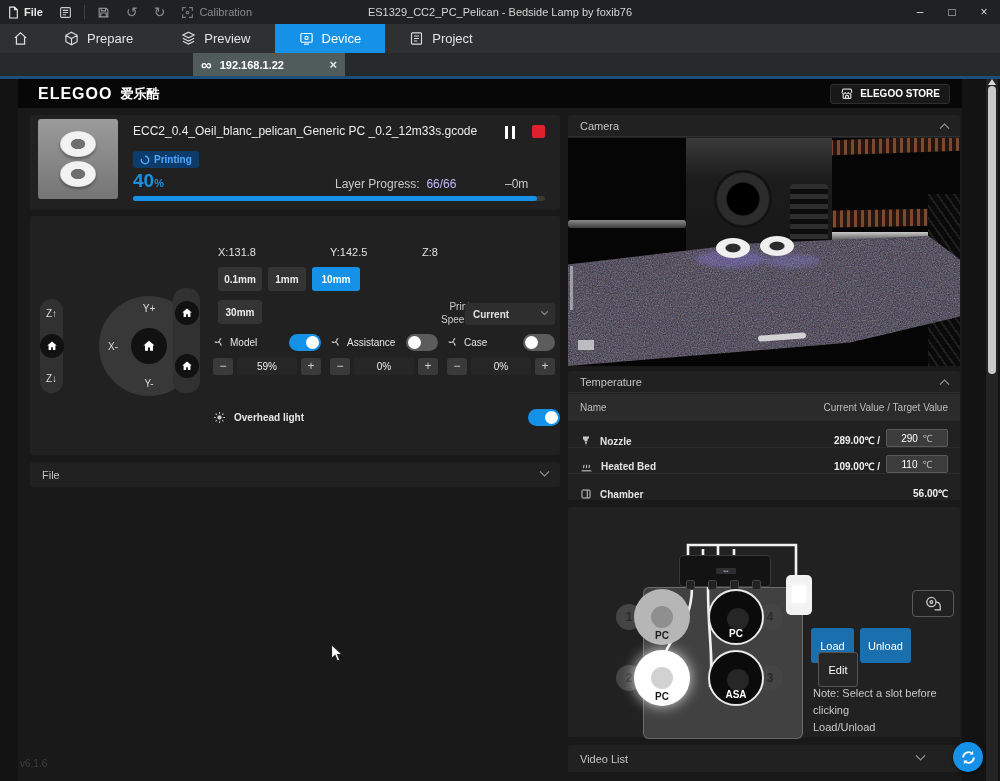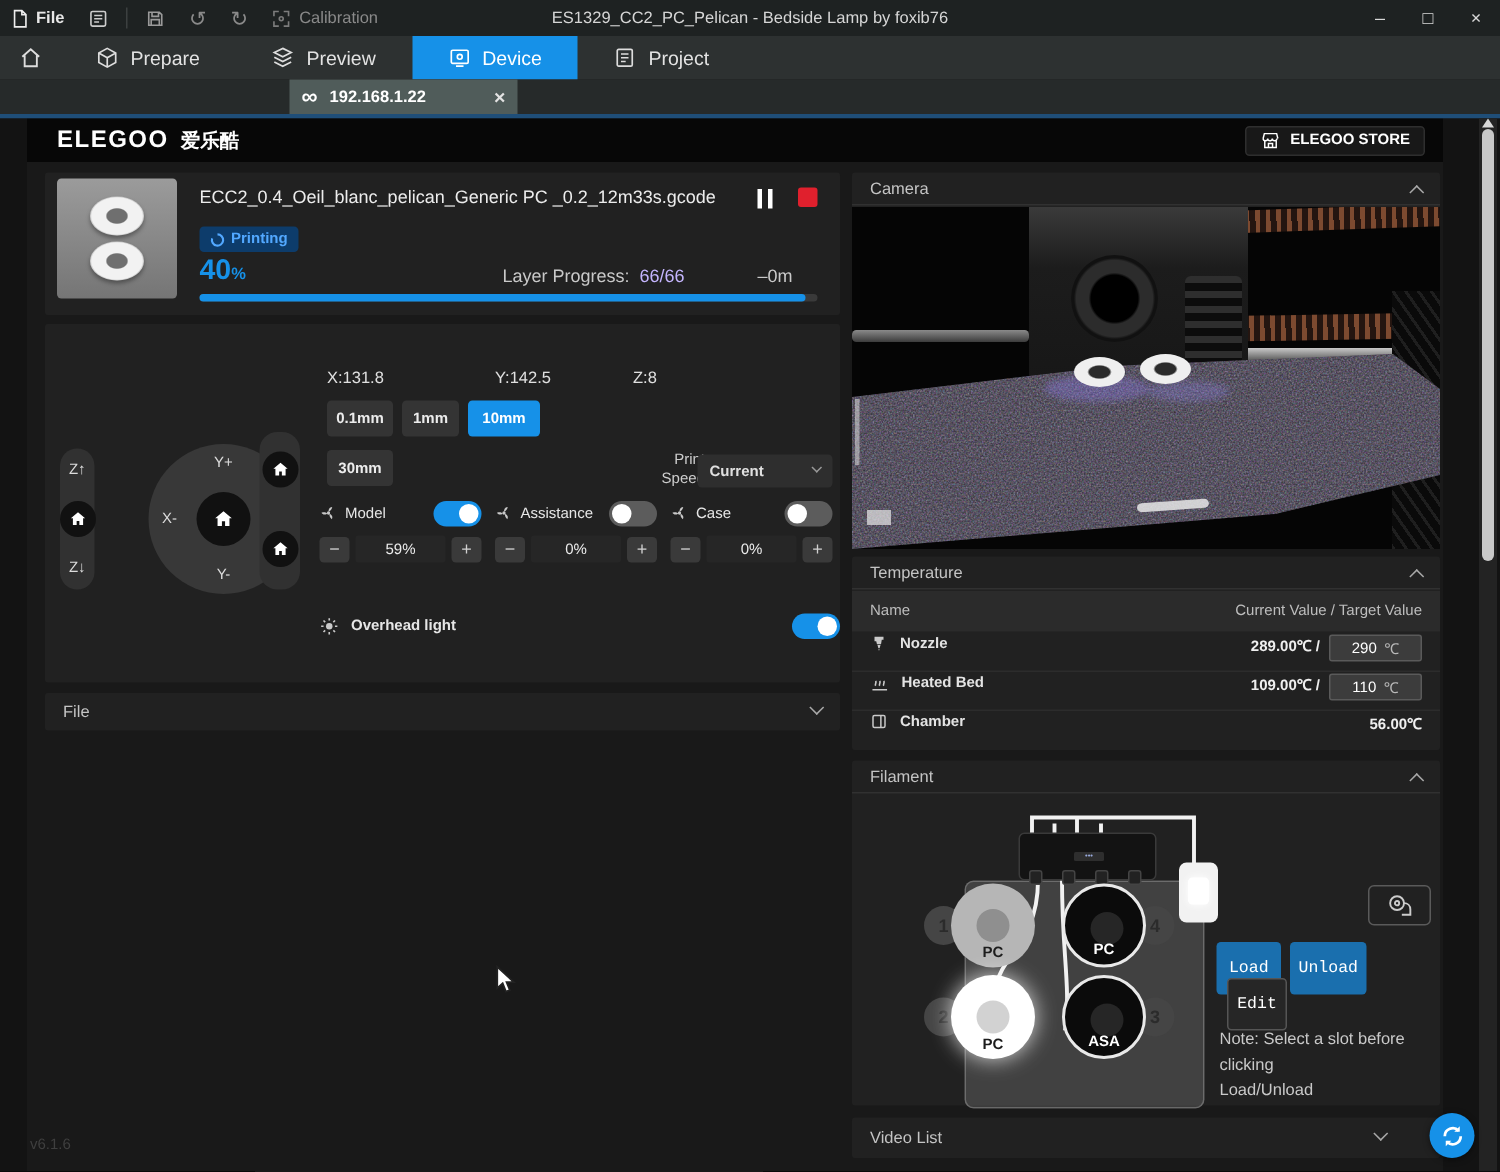--- a/index.html
+++ b/index.html
@@ -84,39 +84,39 @@
   .toggle.on { background:#1691e8; }
   .toggle.on .knob { left:17px; }
   .fan-row2 { display:flex; align-items:center; margin-top:7px; gap:4px; }
   .stp-btn { width:20px; height:17px; background:#3a3a3a; border-radius:3px; color:#d0d0d0; display:flex; align-items:center; justify-content:center; font-size:12px; }
   .stp-val { flex:1; height:18px; background:#262626; border-radius:2px; color:#ececec; font-size:10px; display:flex; align-items:center; justify-content:center; }
   .light-row { position:absolute; left:183px; top:185px; width:347px; height:32px; display:flex; align-items:center; gap:8px; }
   .light-row .lbl { font-size:10px; font-weight:bold; color:#e6e6e6; }
 
   
   .temp-colhead { position:absolute; left:0; top:23px; width:392px; height:27px; background:#2b2b2b; display:flex; align-items:center; padding:0 12px; color:#bdbdbd; font-size:10px; }
-  .temp-row { position:absolute; left:0; width:392px; height:25px; display:flex; align-items:flex-start; padding:0 12px; border-bottom:1px solid #2c2c2c; }
+  .temp-row { position:absolute; left:0; width:392px; height:25px; display:flex; align-items:flex-end; padding:0 12px; border-bottom:1px solid #2c2c2c; }
   .temp-name { display:flex; align-items:center; gap:8px; color:#e3e3e3; font-size:10px; font-weight:bold; }
   .temp-cur { margin-left:auto; color:#efefef; font-size:10px; font-weight:bold; }
   .temp-input { margin-left:6px; width:62px; height:18px; background:#3c3c3c; border:1px solid #5a5a5a; border-radius:2px; display:flex; align-items:center; justify-content:center; gap:5px; color:#fff; font-size:10px; }
   .temp-input .unit { color:#b9b9b9; }
 
   
   .fil-body { position:absolute; left:75px; top:80px; width:160px; height:152px; border-radius:6px; background:rgba(150,150,150,.28); border:1px solid rgba(190,190,190,.35); }
   .hub { position:absolute; left:111px; top:48px; width:92px; height:32px; background:#131313; border:1px solid #3a3a3a; border-radius:4px; }
   .hub i { position:absolute; bottom:-4px; width:9px; height:10px; background:#222; border:1px solid #444; border-radius:2px; }
   .hub .scr { position:absolute; top:12px; left:36px; width:20px; height:6px; background:#2e2e2e; border-radius:1px; color:#9ad; font-size:5px; line-height:6px; text-align:center; }
   .ext-spool { position:absolute; left:218px; top:68px; width:26px; height:40px; background:#f2f2f2; border-radius:5px; }
   .ext-spool::after { content:""; position:absolute; left:6px; top:10px; width:14px; height:18px; background:#fff; border-radius:3px; box-shadow:0 0 6px #fff; }
   .spool { position:absolute; width:56px; height:56px; border-radius:50%; display:flex; align-items:flex-end; justify-content:center; font-size:10px; font-weight:bold; }
   .spool .hole { position:absolute; left:17px; top:17px; width:22px; height:22px; border-radius:50%; }
   .spool .mat { position:relative; margin-bottom:4px; }
   .slotnum { position:absolute; width:26px; height:26px; border-radius:50%; background:#454545; color:#2b2b2b; font-size:12px; font-weight:bold; display:flex; align-items:center; justify-content:center; }
   .fil-iconbtn { position:absolute; left:344px; top:83px; width:42px; height:27px; border:1px solid #5a5a5a; border-radius:4px; display:flex; align-items:center; justify-content:center; }
-  .fil-btn { position:absolute; height:35px; border-radius:3px; font-size:11px; color:#fff; display:flex; align-items:center; justify-content:center;font-family:Liberation Mono, monospace; }
+  .fil-btn { position:absolute; height:35px; border-radius:3px; font-size:11px; color:#fff; display:flex; align-items:center; justify-content:center; }
   .fil-note { position:absolute; left:245px; top:178px; width:150px; color:#c9c9c9; font-size:11px; line-height:17px; }
 
   
   .cam { position:absolute; left:0; top:23px; width:392px; height:228px; background:#050505; overflow:hidden; }
   .belt { position:absolute; background:repeating-linear-gradient(90deg,#7d4a30 0 3px,#241510 3px 7px); }
   .rod { position:absolute; height:8px; background:linear-gradient(180deg,#c9c9c9,#5e5e5e); border-radius:3px; }
   .cam-head { position:absolute; left:118px; top:0px; width:146px; height:136px; background:linear-gradient(180deg,#3a3a3a,#1c1c1c 30%,#161616); border-radius:0 0 10px 10px; }
   .cam-fan { position:absolute; left:28px; top:32px; width:58px; height:58px; border-radius:50%; background:radial-gradient(circle,#000 0 38%,#2c2c2c 42% 62%,#111 66%); }
   .cam-vent { position:absolute; left:104px; top:46px; width:38px; height:74px; background:repeating-linear-gradient(180deg,#2e2e2e 0 5px,#0c0c0c 5px 10px); border-radius:4px; }
   .bed { position:absolute; left:0; top:98px; width:392px; height:130px; background:#2e2a33; clip-path:polygon(0 22%, 45% 6%, 92% 0, 100% 18%, 100% 62%, 72% 82%, 0 100%); }
@@ -510,24 +510,20 @@
               <path d="M14.5 4v16"></path>
             </g>
           </svg>
         <span>Chamber</span>
       </div>
       <span class="temp-cur">56.00℃</span>
     </div>
   </div>
 
   <div class="card" style="left:568px; top:507px; width:392px; height:230px;">
-    <div class="card-head">
-      <span>Filament</span>
-      <span class="chev up"></span>
-    </div>
 
     <div class="fil-body"></div>
 
     <svg width="392" height="230" style="position:absolute;left:0;top:0;pointer-events:none;">
       <g fill="none" stroke="#f2f2f2" stroke-width="2.6">
         <path d="M120 52 V38 H228 V70"></path>
         <path d="M135 52 V42"></path>
           <path d="M150 52 V38"></path>
           <path d="M166 52 V42"></path>
         <path d="M124 80 C124 120 100 130 96 150"></path>

